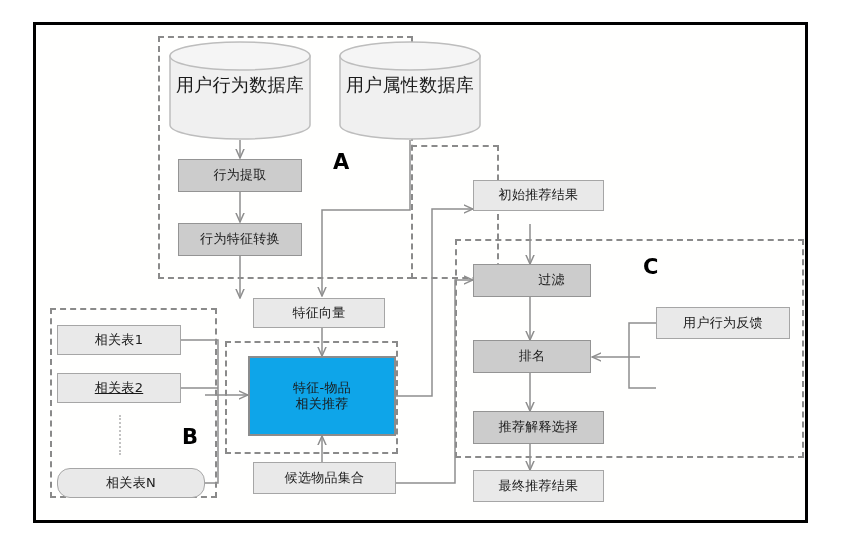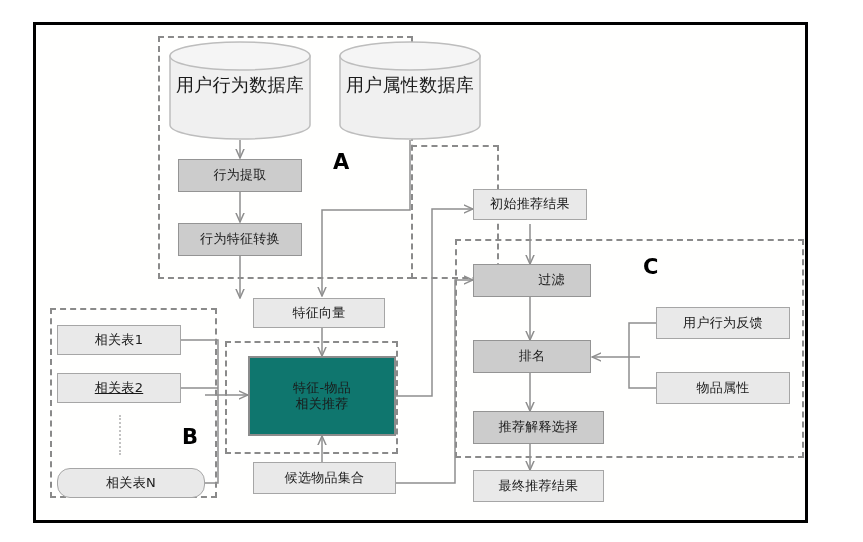--- a/index.html
+++ b/index.html
@@ -48,21 +48,21 @@
   }
   .box-light {
     background: #e9e9e9;
     border: 1.5px solid #a6a6a6;
   }
   .box-dark {
     background: #cccccc;
     border: 1.5px solid #949494;
   }
   .box-dark-strong {
-    background: #0f766e;
+    background: #0ea5e9;
     border: 2px solid #8c8c8c;
   }
   .cyl-label {
     position: absolute;
     display: flex;
     align-items: center;
     justify-content: center;
     font-size: 18px;
     color: #1a1a1a;
     letter-spacing: 0.3px;
@@ -177,27 +177,26 @@
 
   <div class="node box-light" style="left:57px; top:468px; width:148px; height:30px;border-radius:13px;">相关表N</div>
 
   <div class="node box-dark-strong" style="left:248px; top:356px; width:148px; height:80px; flex-direction:column;">
     <span>特征-物品</span>
     <span>相关推荐</span>
   </div>
 
   <div class="node box-light" style="left:253px; top:462px; width:143px; height:32px;">候选物品集合</div>
 
-  <div class="node box-light" style="left:473px; top:189px; width:114px; height:31px;">初始推荐结果</div>
+  <div class="node box-light" style="left:473px; top:180px; width:131px; height:31px;">初始推荐结果</div>
 
   <div class="node box-dark" style="left:473px; top:264px; width:118px; height:33px;padding-left:39px;">过滤</div>
 
   <div class="node box-dark" style="left:473px; top:340px; width:118px; height:33px;">排名</div>
 
   <div class="node box-dark" style="left:473px; top:411px; width:131px; height:33px;">推荐解释选择</div>
 
   <div class="node box-light" style="left:473px; top:470px; width:131px; height:32px;">最终推荐结果</div>
 
   <div class="node box-light" style="left:656px; top:307px; width:134px; height:32px;">用户行为反馈</div>
 
-  <div class="node box-light" style="left:656px; top:372px; width:134px; height:32px;">物品属性</div>
 
 </div>
 
 </body></html>

